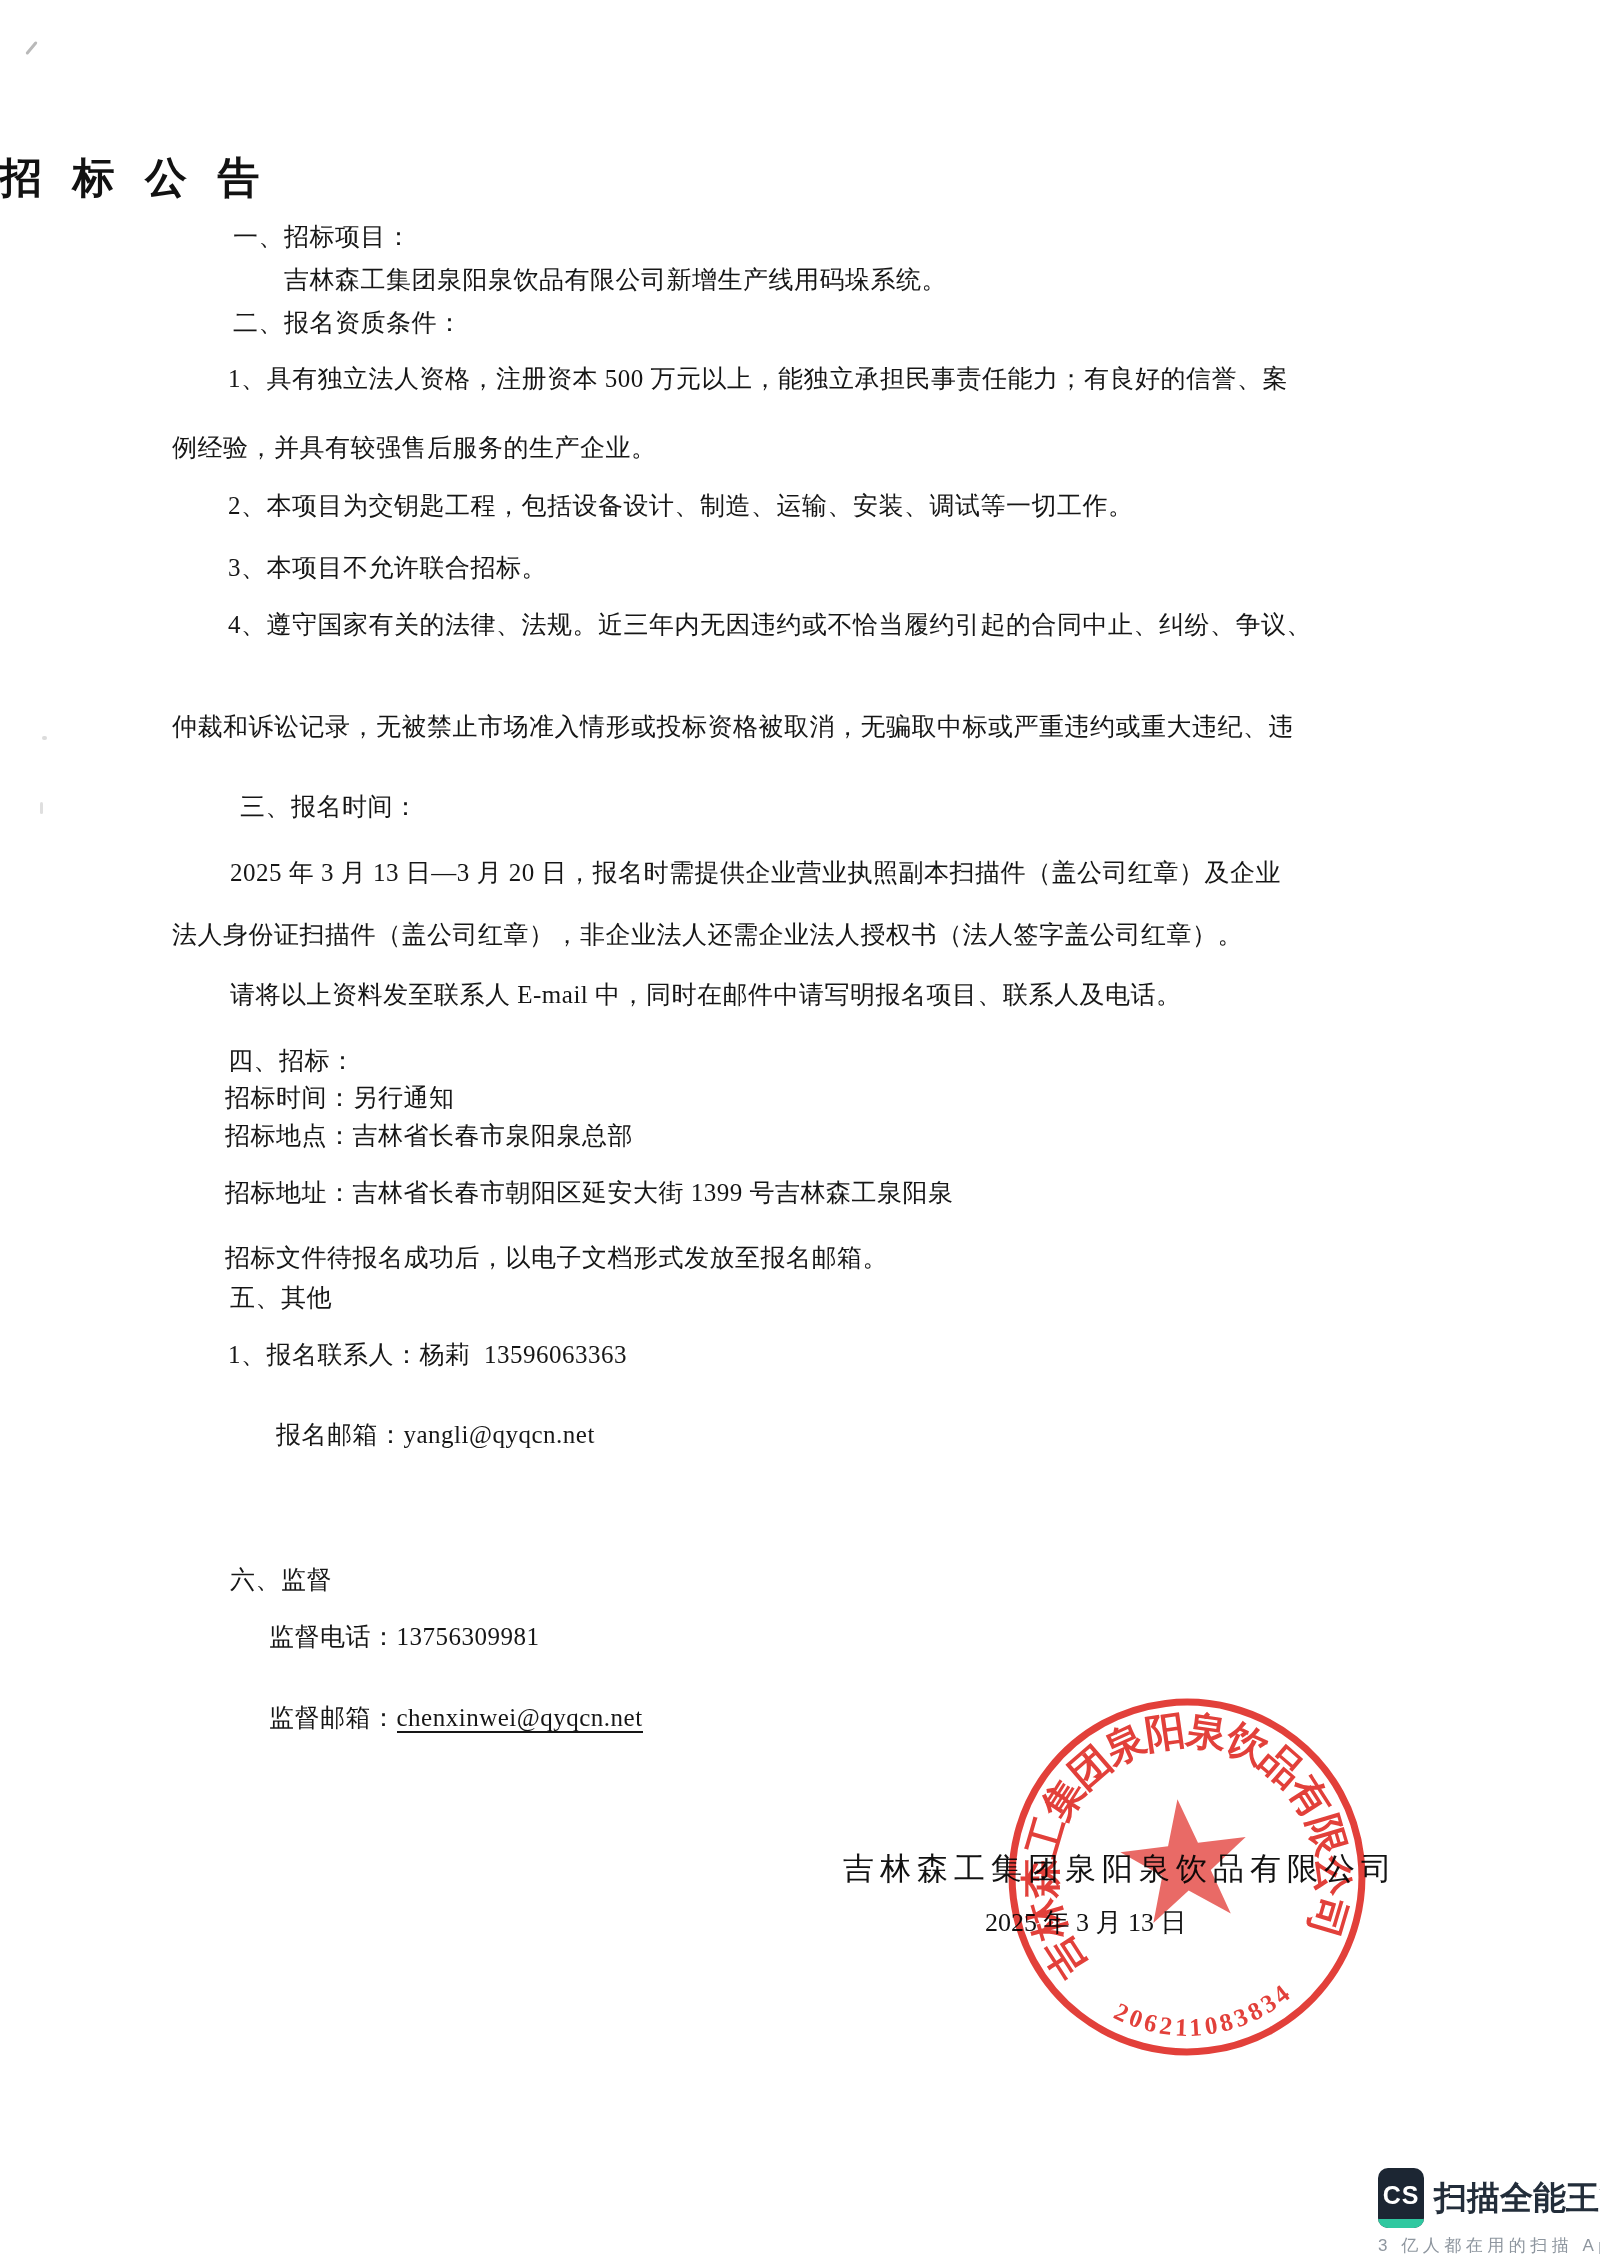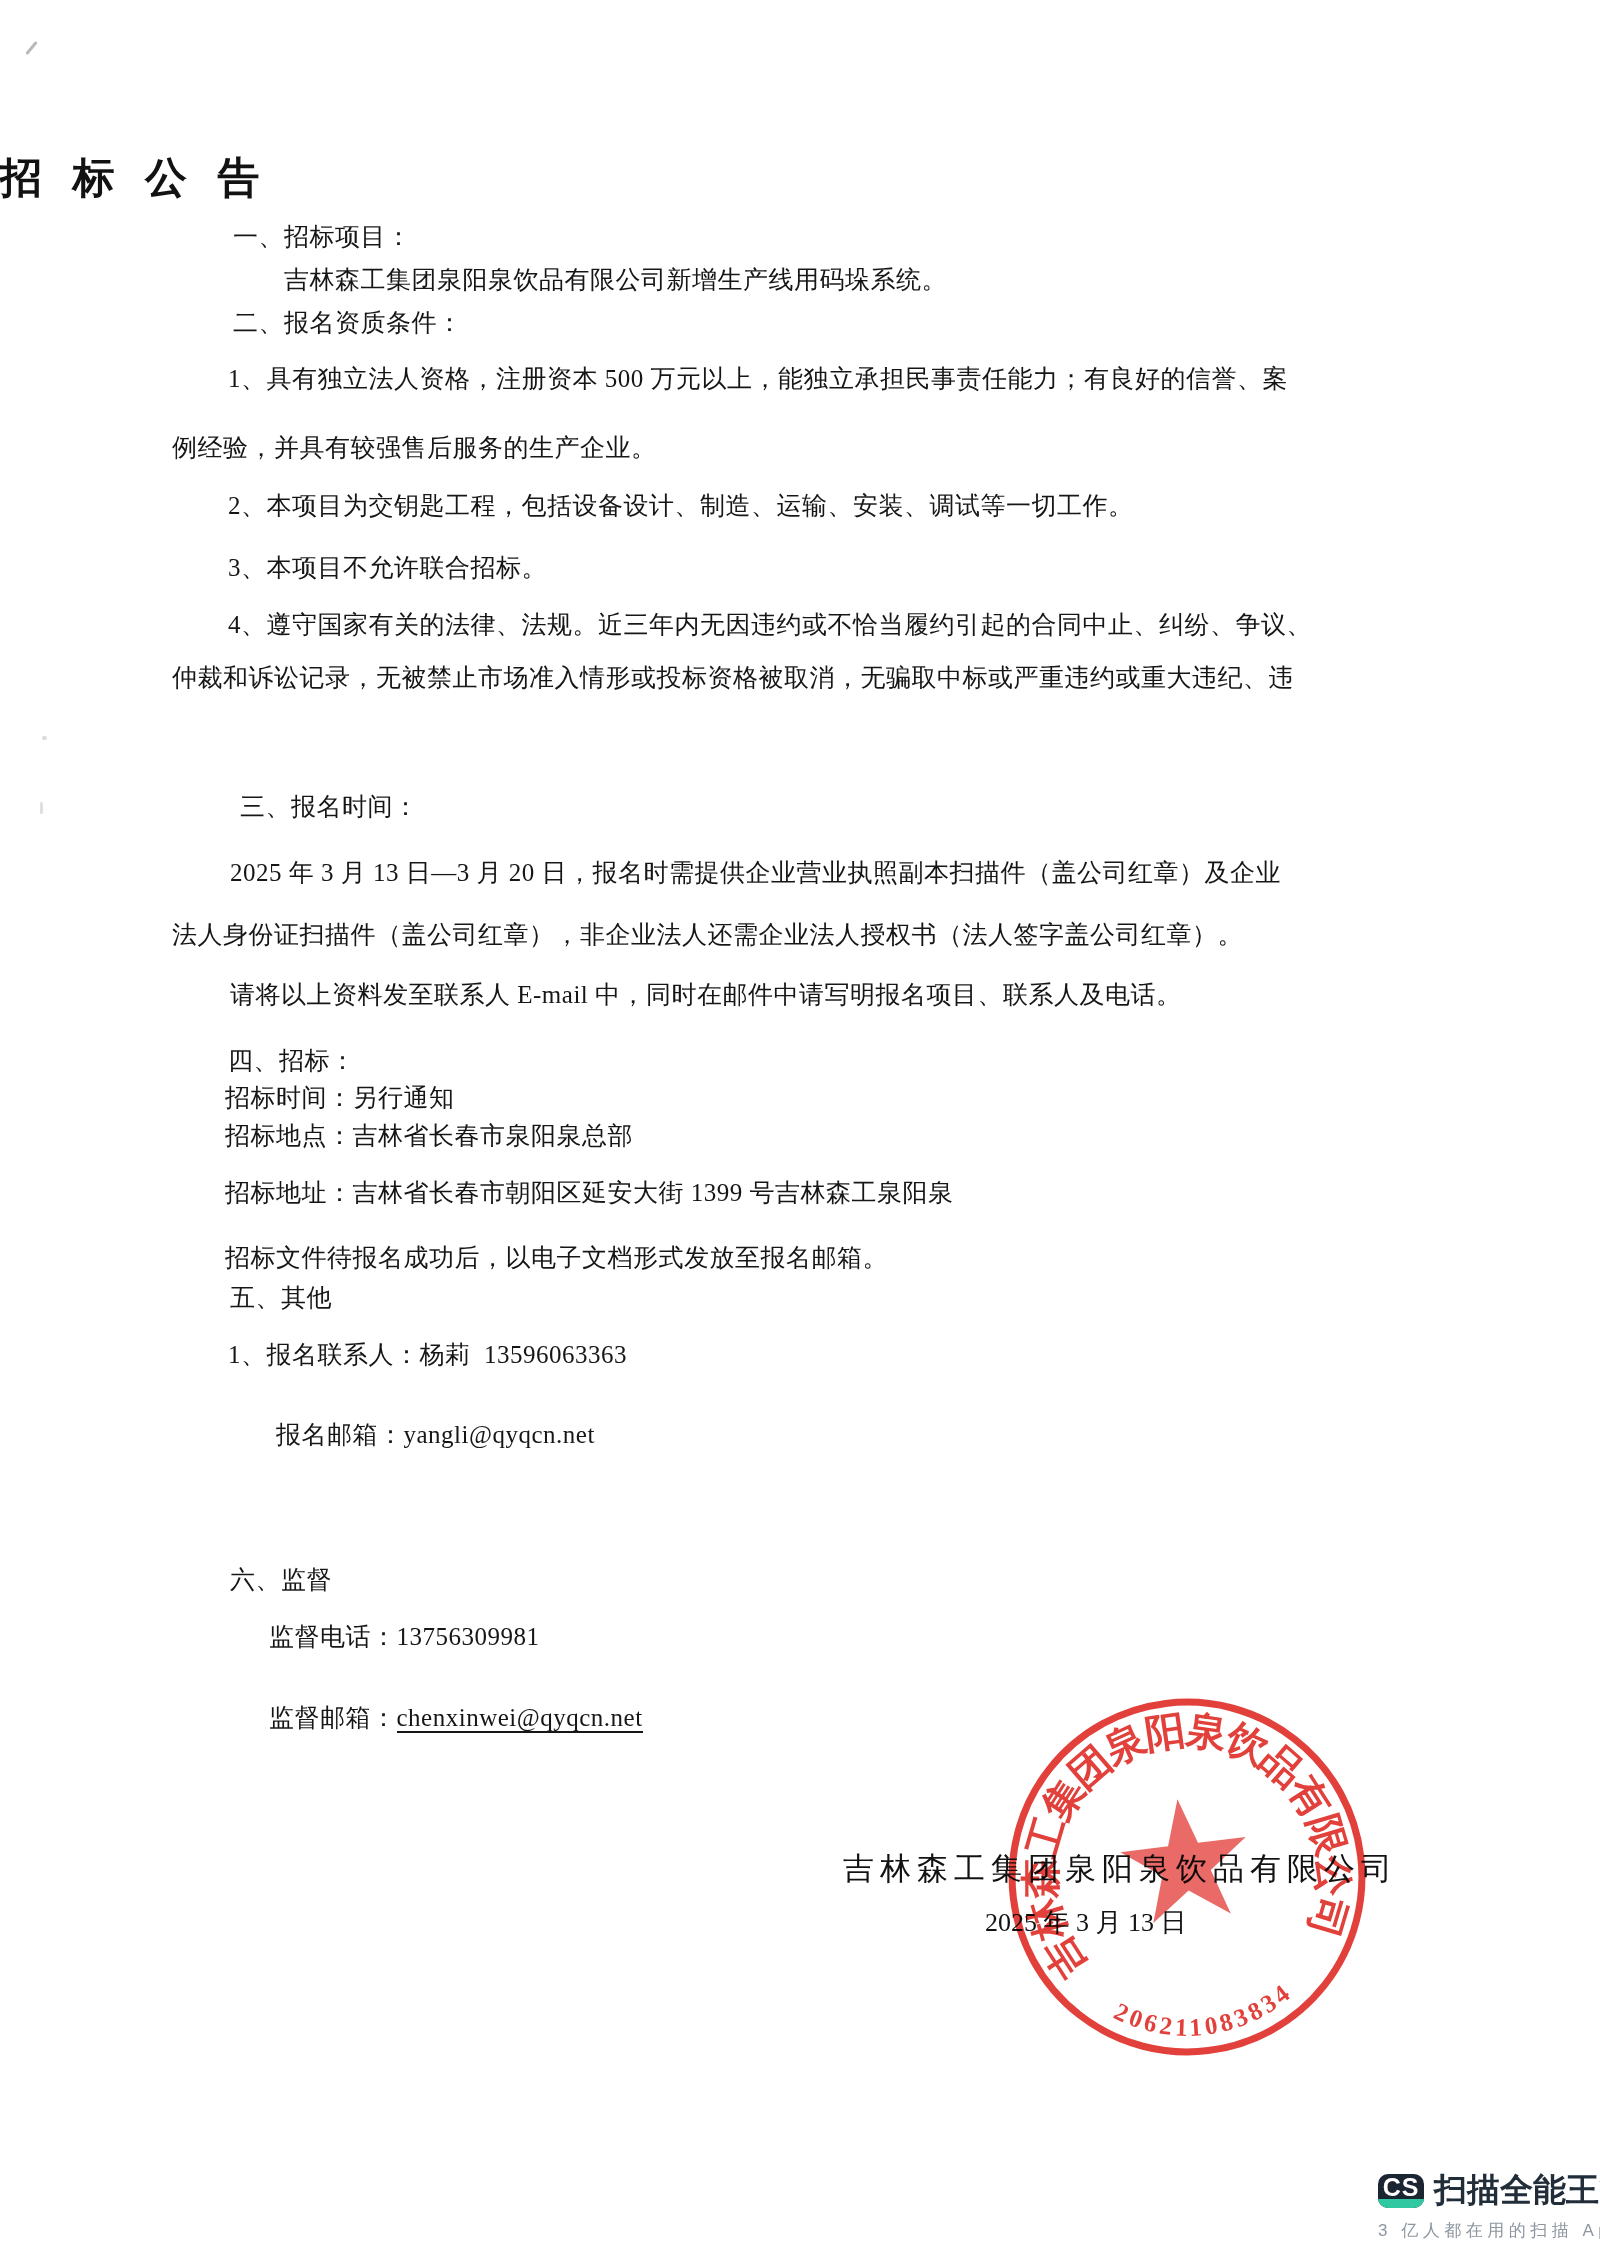--- a/index.html
+++ b/index.html
@@ -22,21 +22,21 @@
   
   .seal{
     position:absolute;left:996px;top:1686px;width:382px;height:382px;
     opacity:0.93;mix-blend-mode:multiply;transform:rotate(-7deg);
   }
   
   .wm{position:absolute;left:1378px;top:2168px;width:210px;height:80px;
       font-family:"Liberation Sans","DejaVu Sans",sans-serif;}
   .wm-row{display:flex;align-items:center;gap:10px;}
   .wm-icon{
-    width:46px;height:34px;border-radius:10px;background:#1c2633;position:relative;
+    width:46px;height:60px;border-radius:10px;background:#1c2633;position:relative;
     display:flex;align-items:center;justify-content:center;flex:0 0 auto;overflow:hidden;
   }
   .wm-icon .cs{color:#ffffff;font-weight:bold;font-size:25px;letter-spacing:1px;margin-top:-6px;}
   .wm-icon .strip{position:absolute;left:0;right:0;bottom:0;height:9px;background:#2fc8a0;}
   .wm-name{font-size:33px;font-weight:bold;color:#222d3a;white-space:nowrap;}
   .wm-tm{font-size:12px;color:#222d3a;vertical-align:super;}
   .wm-sub{margin-top:6px;font-size:17px;color:#8e969f;letter-spacing:4.5px;white-space:nowrap;}
   
   .artifact{position:absolute;background:#b9b9b9;border-radius:2px;}
   .a1{left:30px;top:40px;width:3px;height:16px;transform:rotate(40deg);}
@@ -51,21 +51,21 @@
   <div class="title">招 标 公 告</div>
 
   <div class="line" style="top:222px;left:233px">一、招标项目：</div>
   <div class="line" style="top:265px;left:284px">吉林森工集团泉阳泉饮品有限公司新增生产线用码垛系统。</div>
   <div class="line" style="top:308px;left:233px">二、报名资质条件：</div>
   <div class="line" style="top:364px;left:228px">1、具有独立法人资格，注册资本 500 万元以上，能独立承担民事责任能力；有良好的信誉、案</div>
   <div class="line" style="top:433px;left:172px">例经验，并具有较强售后服务的生产企业。</div>
   <div class="line" style="top:491px;left:228px">2、本项目为交钥匙工程，包括设备设计、制造、运输、安装、调试等一切工作。</div>
   <div class="line" style="top:553px;left:228px">3、本项目不允许联合招标。</div>
   <div class="line" style="top:610px;left:228px">4、遵守国家有关的法律、法规。近三年内无因违约或不恰当履约引起的合同中止、纠纷、争议、</div>
-  <div class="line" style="top:663px;left:172px">仲裁和诉讼记录，无被禁止市场准入情形或投标资格被取消，无骗取中标或严重违约或重大违纪、违</div>
+  <div class="line" style="top:712px;left:172px">仲裁和诉讼记录，无被禁止市场准入情形或投标资格被取消，无骗取中标或严重违约或重大违纪、违</div>
   <div class="line" style="top:792px;left:240px">三、报名时间：</div>
   <div class="line" style="top:858px;left:230px">2025 年 3 月 13 日—3 月 20 日，报名时需提供企业营业执照副本扫描件（盖公司红章）及企业</div>
   <div class="line" style="top:920px;left:172px">法人身份证扫描件（盖公司红章），非企业法人还需企业法人授权书（法人签字盖公司红章）。</div>
   <div class="line" style="top:980px;left:230px">请将以上资料发至联系人 E-mail 中，同时在邮件中请写明报名项目、联系人及电话。</div>
   <div class="line" style="top:1046px;left:228px">四、招标：</div>
   <div class="line" style="top:1083px;left:225px">招标时间：另行通知</div>
   <div class="line" style="top:1121px;left:225px">招标地点：吉林省长春市泉阳泉总部</div>
   <div class="line" style="top:1178px;left:225px">招标地址：吉林省长春市朝阳区延安大街 1399 号吉林森工泉阳泉</div>
   <div class="line" style="top:1243px;left:225px">招标文件待报名成功后，以电子文档形式发放至报名邮箱。</div>
   <div class="line" style="top:1283px;left:230px">五、其他</div>

